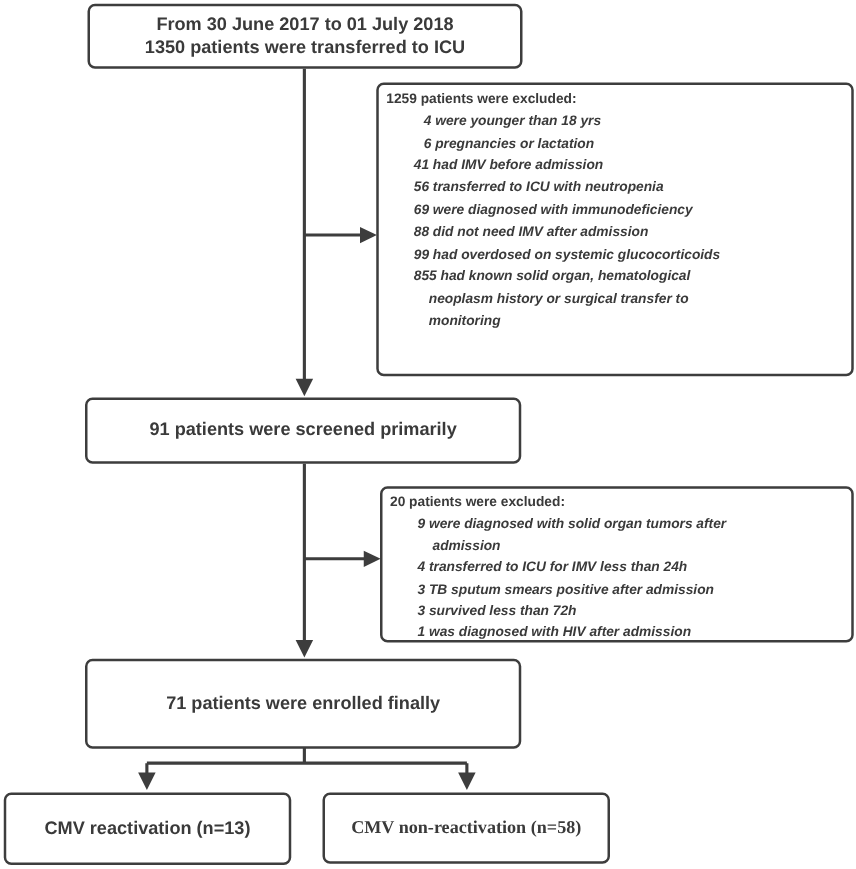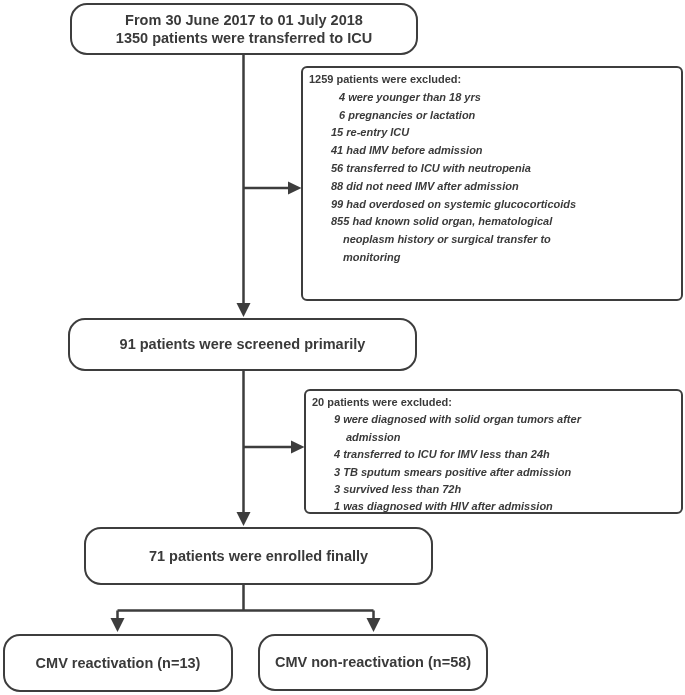--- a/index.html
+++ b/index.html
@@ -32,21 +32,20 @@
     z-index:2;
   }
   .center-box{
     display:flex;
     flex-direction:column;
     align-items:center;
     justify-content:center;
     text-align:center;
     font-size:14.5px;
     line-height:18.5px;
-    border-radius:17px;
   }
   .excl-box{
     font-size:11px;
     padding:3px 4px 0 6px;
   }
   .excl-box .title{
     white-space:pre-wrap;
   }
   .excl1{line-height:17.8px;}
   .excl2{line-height:17.4px;}
@@ -86,23 +85,23 @@
 
   <div class="box center-box" style="left:70px;top:3px;width:348px;height:52px;">
     <div>From 30 June 2017 to 01 July 2018</div>
     <div>1350 patients were transferred to ICU</div>
   </div>
 
   <div class="box excl-box excl1" style="left:301px;top:66px;width:382px;height:235px;">
     <div class="title">1259 patients were excluded:</div>
     <div class="li sd">4 were younger than 18 yrs</div>
     <div class="li sd">6 pregnancies or lactation</div>
-    <div class="li">15 re-entry ICU</div>
     <div class="li">41 had IMV before admission</div>
     <div class="li">56 transferred to ICU with neutropenia</div>
+    <div class="li">69 were diagnosed with immunodeficiency</div>
     <div class="li">88 did not need IMV after admission</div>
     <div class="li">99 had overdosed on systemic glucocorticoids</div>
     <div class="li">855 had known solid organ, hematological
 neoplasm history or surgical transfer to
 monitoring</div>
   </div>
 
   <div class="box center-box" style="left:68px;top:318px;width:349px;height:53px;">
     <div>91 patients were screened primarily</div>
   </div>
@@ -110,25 +109,25 @@
   <div class="box excl-box excl2" style="left:304px;top:389px;width:379px;height:125px;">
     <div class="title">20 patients were excluded:</div>
     <div class="li">9 were diagnosed with solid organ tumors after
 admission</div>
     <div class="li">4 transferred to ICU for IMV less than 24h</div>
     <div class="li">3 TB sputum smears positive after admission</div>
     <div class="li">3 survived less than 72h</div>
     <div class="li">1 was diagnosed with HIV after admission</div>
   </div>
 
-  <div class="box center-box" style="left:84px;top:527px;width:349px;height:58px;">
+  <div class="box center-box" style="left:68px;top:527px;width:349px;height:72px;">
     <div>71 patients were enrolled finally</div>
   </div>
 
   <div class="box center-box" style="left:3px;top:634px;width:230px;height:58px;">
     <div>CMV reactivation (n=13)</div>
   </div>
 
-  <div class="box center-box" style="left:258px;top:634px;width:230px;height:57px;">
+  <div class="box center-box" style="left:258px;top:634px;width:230px;height:57px;font-family:Liberation Serif, serif;">
     <div>CMV non-reactivation (n=58)</div>
   </div>
 
 </div>
 
 </body></html>

